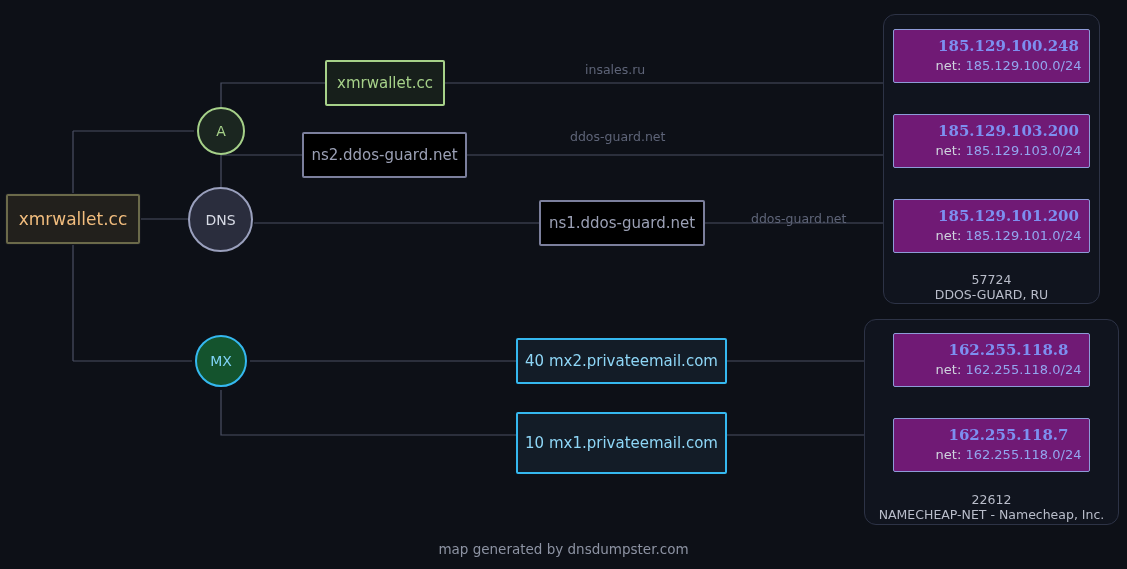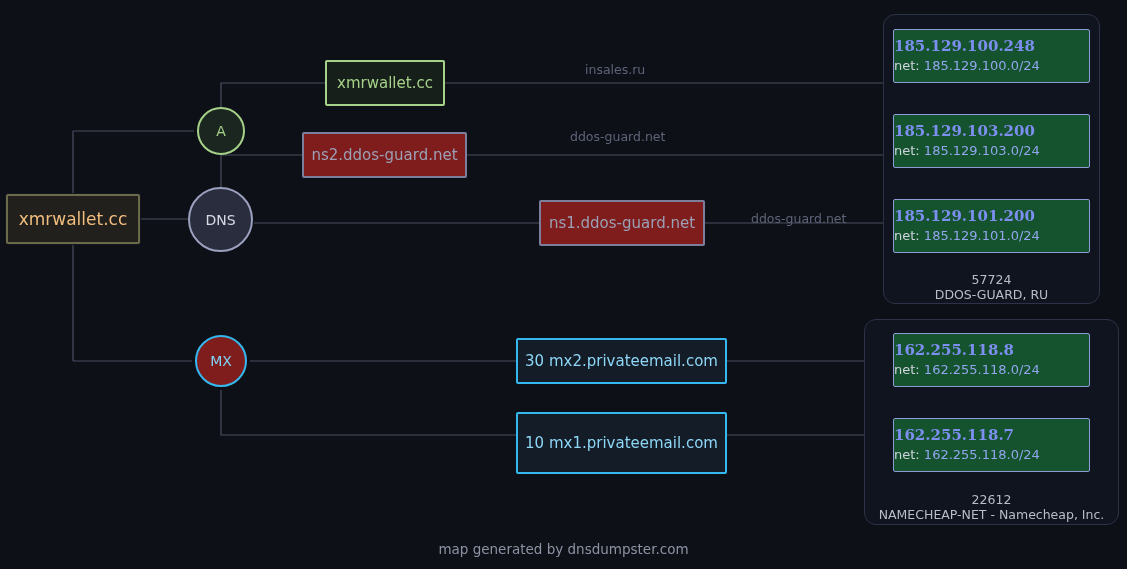--- a/index.html
+++ b/index.html
@@ -57,35 +57,35 @@
     background: #1b2620;
     color: #a6d189;
   }
   .circle-dns {
     border: 2px solid #9aa0bd;
     background: #2a2d3d;
     color: #d8dbe6;
   }
   .circle-mx {
     border: 2px solid #35b8ef;
-    background: #7f1d1d;
+    background: #14532d;
     color: #7fd2f5;
   }
 
   
   .host-a {
     border: 2px solid #a6d189;
     background: #171f1b;
     color: #a6d189;
     font-size: 15px;
     border-radius: 2px;
   }
   .host-ns {
     border: 2px solid #7b7f9c;
-    background: #7f1d1d;
+    background: #000000;
     color: #9ba0b5;
     font-size: 15px;
     border-radius: 2px;
   }
   .host-mx {
     border: 2px solid #35b8ef;
     background: #131c27;
     color: #8ed6f6;
     font-size: 15px;
     border-radius: 2px;
@@ -107,25 +107,27 @@
     color: #b9bdca;
     font-size: 12.5px;
     line-height: 15px;
   }
 
   
   .ip-box {
     position: absolute;
     box-sizing: border-box;
     border: 1px solid #8e9bd8;
-    background: #14532d;
+    background: #701a75;
     border-radius: 2px;
     display: flex;
     flex-direction: column;
+    align-items: center;
     justify-content: center;
+    padding-left: 34px;
   }
   .ip-addr {
     font-family: "DejaVu Serif", serif;
     font-weight: bold;
     font-size: 15px;
     color: #7d8ff0;
     line-height: 20px;
   }
   .ip-net {
     font-size: 13px;
@@ -252,21 +254,21 @@
   <div class="node host-a" style="left:325px; top:60px; width:120px; height:46px;">
     <span>xmrwallet.cc</span>
   </div>
   <div class="node host-ns" style="left:302px; top:132px; width:165px; height:46px;">
     <span>ns2.ddos-guard.net</span>
   </div>
   <div class="node host-ns" style="left:539px; top:200px; width:166px; height:46px;align-items:center;">
     <span>ns1.ddos-guard.net</span>
   </div>
   <div class="node host-mx" style="left:516px; top:338px; width:211px; height:46px;">
-    <span>30 mx2.privateemail.com</span>
+    <span>40 mx2.privateemail.com</span>
   </div>
   <div class="node host-mx" style="left:516px; top:412px; width:211px; height:62px;">
     <span>10 mx1.privateemail.com</span>
   </div>
 
   <div class="edge-label" style="left:585px; top:62px;">insales.ru</div>
   <div class="edge-label" style="left:570px; top:129px;">ddos-guard.net</div>
   <div class="edge-label" style="left:751px; top:211px;">ddos-guard.net</div>
 
   <div class="footer-note">map generated by dnsdumpster.com</div>

